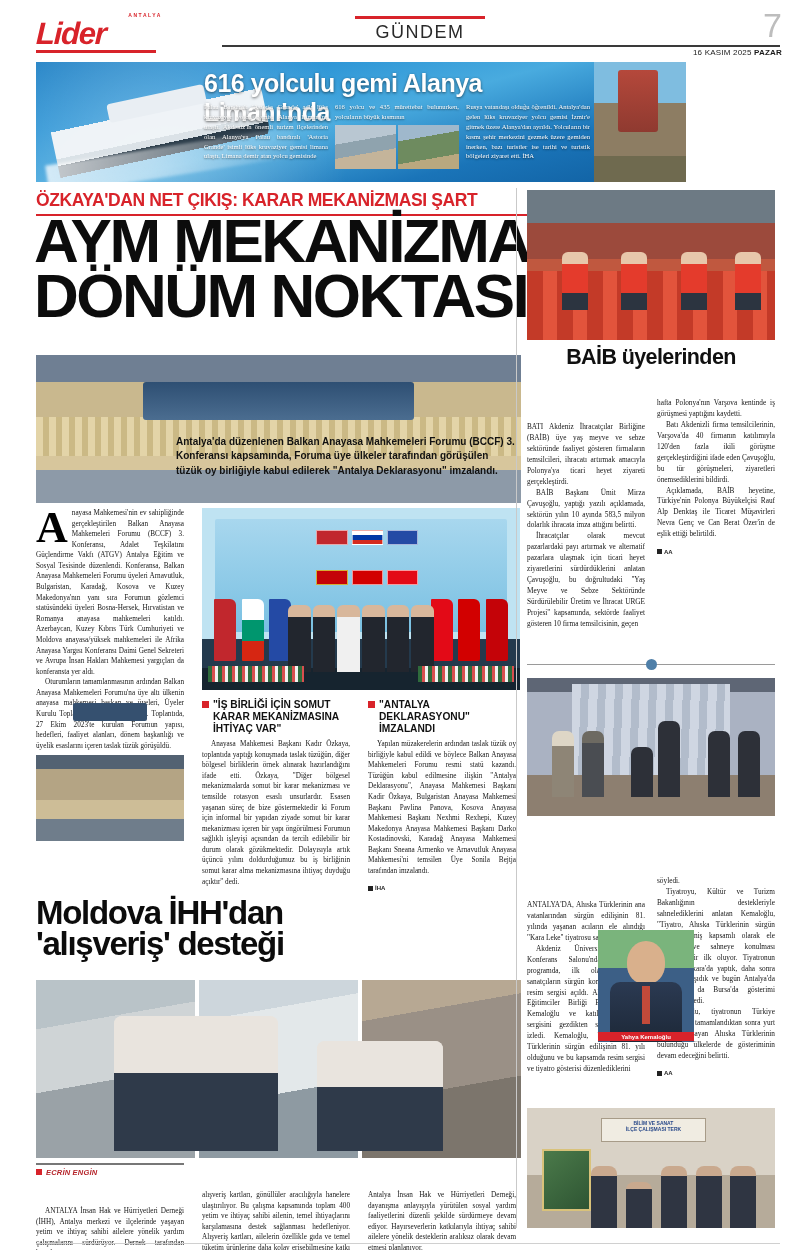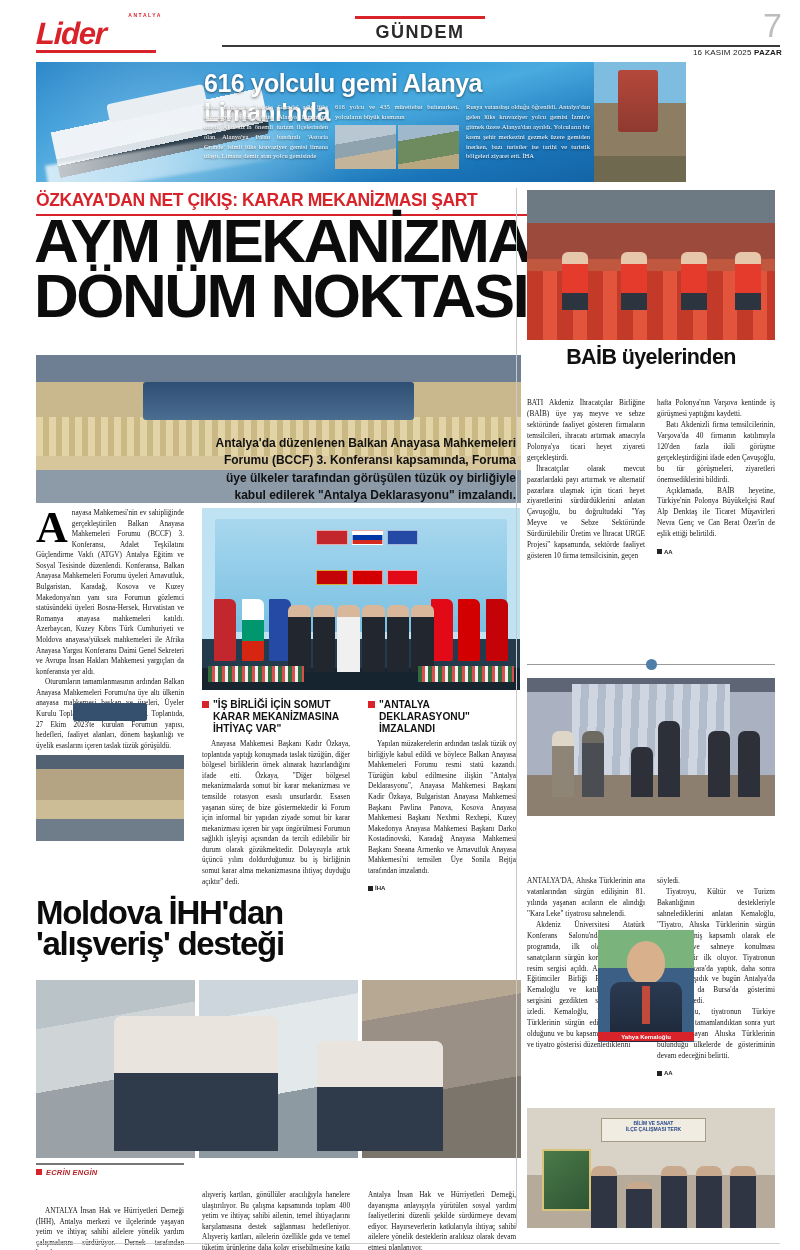--- a/index.html
+++ b/index.html
@@ -24,21 +24,21 @@
     font-family:"Liberation Sans", sans-serif;
     font-weight:bold; font-size:31px; letter-spacing:-1.2px; color:#d8232a;
     font-style:italic; transform: skewX(-2deg);
   }
   .logo-underline { position:absolute; left:0px; top:38px; width:120px; height:3px; background:#d8232a; }
 
   .section-block { position:absolute; left:355px; top:16px; width:130px; text-align:center; }
   .section-rule-top { width:100%; height:2.5px; background:#d8232a; }
   .section-title {
     font-family:"Liberation Sans", sans-serif;
-    font-size:18px; letter-spacing:1.5px; color:#2a2a2a; padding-top:3px; padding-bottom:2px;font-weight:bold;
+    font-size:18px; letter-spacing:1.5px; color:#2a2a2a; padding-top:3px; padding-bottom:2px;
   }
   .header-rule { position:absolute; left:222px; top:45px; width:558px; height:1.6px; background:#3a3a3a; }
   .page-num {
     position:absolute; right:18px; top:6px;
     font-family:"Liberation Sans", sans-serif;
     font-size:34px; color:#bdbdbd; font-weight:300;
   }
   .date-line {
     position:absolute; right:18px; top:48px;
     font-family:"Liberation Sans", sans-serif;
@@ -131,23 +131,22 @@
   }
   .conf-photo::after {
     content:""; position:absolute; left:22%; top:18%; width:56%; height:26%;
     background:linear-gradient(180deg,#2e4f73,#4b6d90); border-radius:3px;
   }
   .conf-caption {
     position:absolute; left:170px; top:430px; width:352px; padding:5px 6px;
   }
   .conf-caption p {
     font-family:"Liberation Sans", sans-serif;
-    font-size:12px; line-height:1.44; font-weight:bold; color:#111;
-    text-align:right;
-    margin-left:36px;
+    font-size:10px; line-height:1.44; font-weight:bold; color:#111;
+    text-align:left;
   }
 
   
   .main-body { position:absolute; left:36px; top:508px; width:485px; height:380px; }
   .mb-col { position:absolute; top:0; width:148px; }
   .mb-col.c1 { left:0; }
   .mb-col.c2 { left:166px; }
   .mb-col.c3 { left:332px; }
 
   .bodytext {
@@ -263,21 +262,21 @@
   }
 
   .rail-head {
     font-family:"Liberation Sans", sans-serif;
     font-weight:bold; font-size:21.5px; line-height:1.05; color:#101010;
     text-align:center; letter-spacing:-0.6px;
   }
   .baib-head { position:absolute; left:527px; top:346px; width:248px; }
   .baib-body { position:absolute; left:527px; top:398px; width:248px; height:255px; }
   .rail-col { position:absolute; top:0; width:118px; }
-  .rail-col.r1 { left:0; } .rail-col.r2 { left:130px; }
+  .rail-col.r1 { left:0;margin-top:24px; } .rail-col.r2 { left:130px; }
   .railtext {
     font-family:"Liberation Serif", serif;
     font-size:7.3px; line-height:1.50; text-align:justify; color:#151515;
   }
   .railtext p { text-indent:9px; }
   .railtext p.noind { text-indent:0; }
 
   .rail-sep { position:absolute; left:527px; width:248px; height:1.4px; background:#9a9a9a; }
   .rail-dot {
     position:absolute; width:11px; height:11px; border-radius:50%;
@@ -526,20 +525,21 @@
   </div>
 
   <div class="baib-head rail-head">
     <div>BAİB üyelerinden</div>
   </div>
 
   <div class="baib-body">
     <div class="rail-col r1">
       <div class="railtext">
         <p class="noind">BATI Akdeniz İhracatçılar Birliğine (BAİB) üye yaş meyve ve sebze sektöründe faaliyet gösteren firmaların temsilcileri, ihracatı artırmak amacıyla Polonya'ya ticari heyet ziyareti gerçekleştirdi.</p>
+        <p>BAİB Başkanı Ümit Mirza Çavuşoğlu, yaptığı yazılı açıklamada, sektörün yılın 10 ayında 583,5 milyon dolarlık ihracata imza attığını belirtti.</p>
         <p>İhracatçılar olarak mevcut pazarlardaki payı artırmak ve alternatif pazarlara ulaşmak için ticari heyet ziyaretlerini sürdürdüklerini anlatan Çavuşoğlu, bu doğrultudaki "Yaş Meyve ve Sebze Sektöründe Sürdürülebilir Üretim ve İhracat URGE Projesi" kapsamında, sektörde faaliyet gösteren 10 firma temsilcisinin, geçen</p>
       </div>
     </div>
     <div class="rail-col r2">
       <div class="railtext">
         <p class="noind">hafta Polonya'nın Varşova kentinde iş görüşmesi yaptığını kaydetti.</p>
         <p>Batı Akdenizli firma temsilcilerinin, Varşova'da 40 firmanın katılımıyla 120'den fazla ikili görüşme gerçekleştirdiğini ifade eden Çavuşoğlu, bu tür görüşmeleri, ziyaretleri önemsediklerini bildirdi.</p>
         <p>Açıklamada, BAİB heyetine, Türkiye'nin Polonya Büyükelçisi Rauf Alp Denktaş ile Ticaret Müşavirleri Nevra Genç ve Can Berat Özer'in de eşlik ettiği belirtildi.</p>
       </div>
       <span class="agency">

